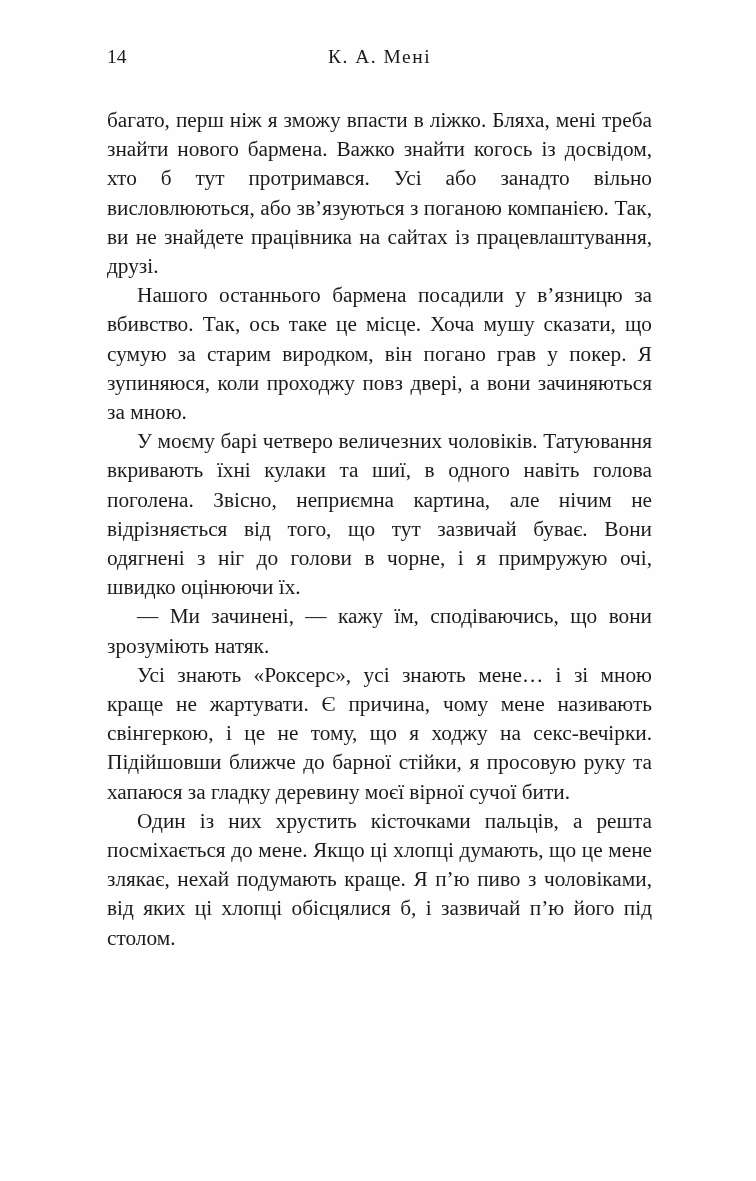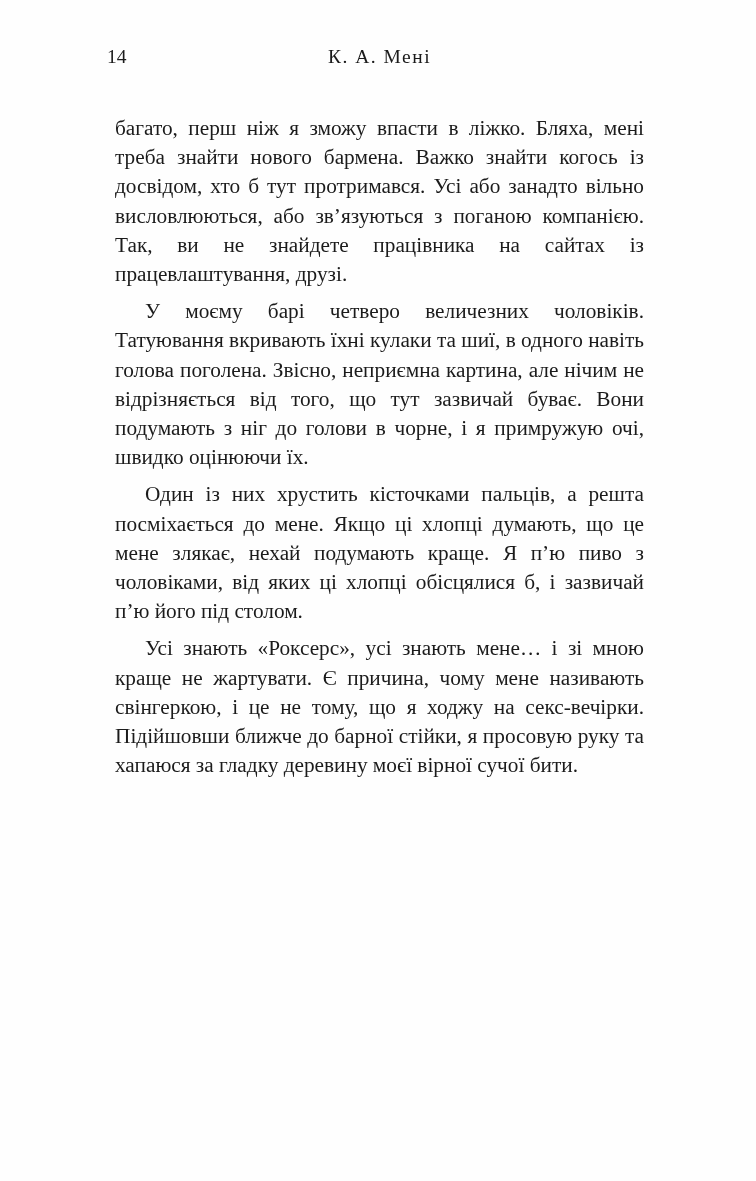--- a/index.html
+++ b/index.html
@@ -44,37 +44,39 @@
     position: absolute;
     top: 106px;
     left: 107px;
     width: 545px;
     font-size: 21.3px;
     line-height: 29.2px;
     text-align: justify;
     text-justify: inter-word;
   }
   .content p {
-    margin: 8px;
+    margin: 0;
     padding: 0;
   }
   .content p.indent {
     text-indent: 30px;
   }
 </style>
 </head>
 <body>
 
 <div class="page">
 
   <div class="running-header">
     <span class="page-number">14</span>
     <span class="running-title">К. А. Мені</span>
   </div>
 
   <div class="content">
     <p class="para">багато, перш ніж я зможу впасти в ліжко. Бляха, мені треба знайти нового бармена. Важко знайти когось із досвідом, хто б тут протримався. Усі або занадто вільно висловлюються, або зв’язуються з поганою компанією. Так, ви не знайдете працівника на сайтах із працевлаштування, друзі.</p>
-    <p class="para indent">У моєму барі четверо величезних чоловіків. Татуювання вкривають їхні кулаки та шиї, в одного навіть голова поголена. Звісно, неприємна картина, але нічим не відрізняється від того, що тут зазвичай буває. Вони подумають з ніг до голови в чорне, і я примружую очі, швидко оцінюючи їх.</p>
+    <p class="para indent">Нашого останнього бармена посадили у в’язницю за вбивство. Так, ось таке це місце. Хоча мушу сказати, що сумую за старим виродком, він погано грав у покер. Я зупиняюся, коли проходжу повз двері, а вони зачиняються за мною.</p>
+    <p class="para indent">У моєму барі четверо величезних чоловіків. Татуювання вкривають їхні кулаки та шиї, в одного навіть голова поголена. Звісно, неприємна картина, але нічим не відрізняється від того, що тут зазвичай буває. Вони одягнені з ніг до голови в чорне, і я примружую очі, швидко оцінюючи їх.</p>
+    <p class="para indent">— Ми зачинені, — кажу їм, сподіваючись, що вони зрозуміють натяк.</p>
+    <p class="para indent">Усі знають «Роксерс», усі знають мене… і зі мною краще не жартувати. Є причина, чому мене називають свінгеркою, і це не тому, що я ходжу на секс-вечірки. Підійшовши ближче до барної стійки, я просовую руку та хапаюся за гладку деревину моєї вірної сучої бити.</p>
     <p class="para indent">Один із них хрустить кісточками пальців, а решта посміхається до мене. Якщо ці хлопці думають, що це мене злякає, нехай подумають краще. Я п’ю пиво з чоловіками, від яких ці хлопці обісцялися б, і зазвичай п’ю його під столом.</p>
-    <p class="para indent">Усі знають «Роксерс», усі знають мене… і зі мною краще не жартувати. Є причина, чому мене називають свінгеркою, і це не тому, що я ходжу на секс-вечірки. Підійшовши ближче до барної стійки, я просовую руку та хапаюся за гладку деревину моєї вірної сучої бити.</p>
   </div>
 
 </div>
 
 </body></html>

